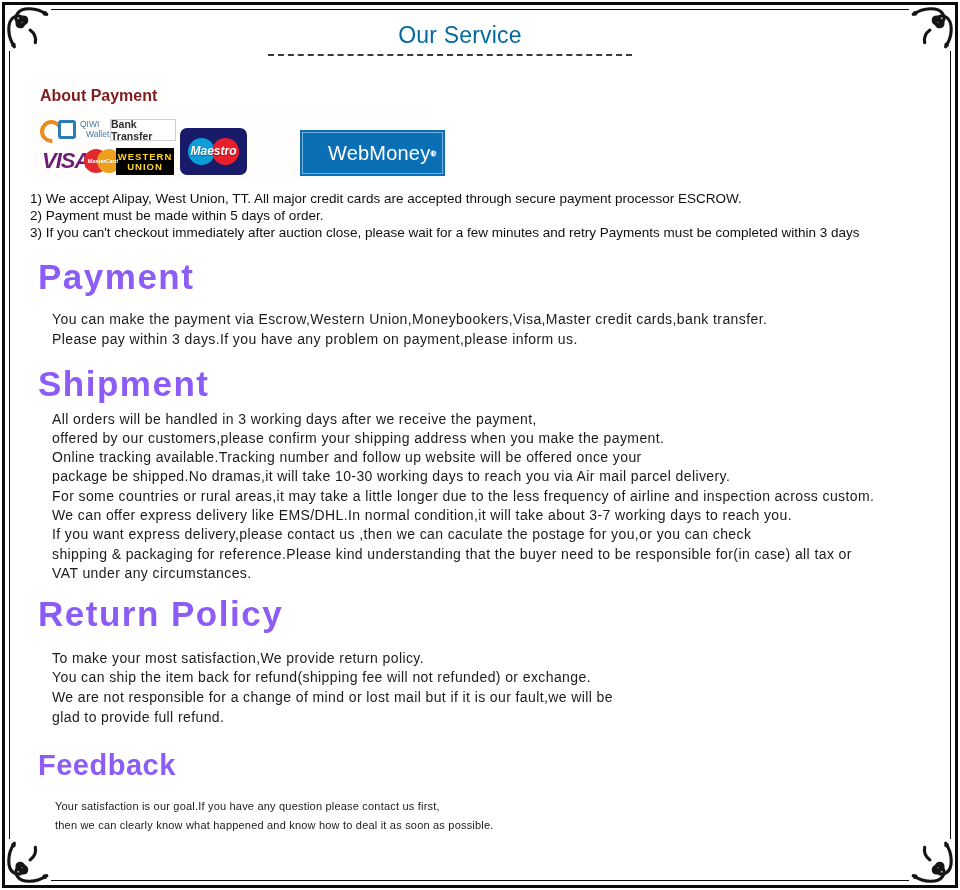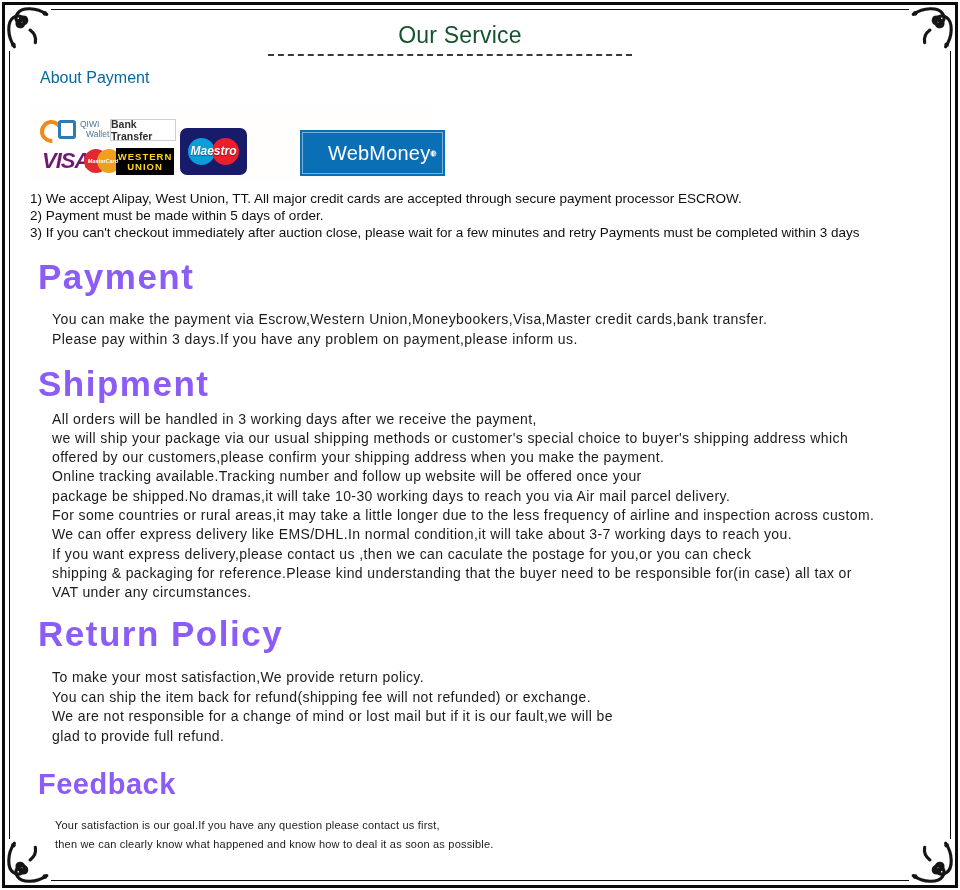--- a/index.html
+++ b/index.html
@@ -11,23 +11,23 @@
   .frame-outer{position:absolute;inset:2px;border:3px solid #0b0b0b;pointer-events:none;}
   .frame-inner{position:absolute;inset:9px;border:1px solid #0b0b0b;pointer-events:none;}
   .corner{position:absolute;width:46px;height:46px;background:#fff;z-index:3;}
   .corner svg{width:100%;height:100%;display:block;}
   .corner.tl{top:5px;left:5px;}
   .corner.tr{top:5px;right:5px;transform:scaleX(-1);}
   .corner.bl{bottom:5px;left:5px;transform:scaleY(-1);}
   .corner.br{bottom:5px;right:5px;transform:scale(-1,-1);}
 
   .title{position:absolute;top:22px;left:0;width:920px;text-align:center;
-    font-size:23px;color:#14532d;letter-spacing:.2px;}
+    font-size:23px;color:#0369a1;letter-spacing:.2px;}
   .dash-divider{position:absolute;top:54px;left:268px;width:364px;border-bottom:2px dashed #3a3a3a;}
-  .about-heading{position:absolute;top:69px;left:40px;font-size:16px;color:#0369a1;}
+  .about-heading{position:absolute;top:87px;left:40px;font-size:16px;color:#7f1d1d;font-weight:bold;}
 
   
   .payicons{position:absolute;top:104px;left:30px;width:402px;height:78px;background:#fffefd;}
   .qiwi{position:absolute;left:8px;top:12px;width:76px;height:30px;}
   .qiwi-arc{position:absolute;left:2px;top:4px;width:15px;height:15px;border:4px solid #ef8a1d;
     border-radius:50%;border-right-color:transparent;transform:rotate(40deg);}
   .qiwi-wallet{position:absolute;left:20px;top:4px;width:12px;height:13px;border:3px solid #2b7bb4;
     border-radius:3px;background:#fff;}
   .qiwi-text{position:absolute;left:42px;top:3px;font-size:8.5px;line-height:10px;color:#44789d;}
   .qiwi-text .l2{padding-left:6px;}
@@ -183,21 +183,20 @@
 
     <div class="sec-h h-payment">Payment</div>
     <div class="par p-payment">
       <div>You can make the payment via Escrow,Western Union,Moneybookers,Visa,Master credit cards,bank transfer.</div>
       <div>Please pay within 3 days.If you have any problem on payment,please inform us.</div>
     </div>
 
     <div class="sec-h h-shipment">Shipment</div>
     <div class="par p-shipment">
       <div>All orders will be handled in 3 working days after we receive the payment,</div>
-      <div>we will ship your package via our usual shipping methods or customer's special choice to buyer's shipping address which</div>
       <div>offered by our customers,please confirm your shipping address when you make the payment.</div>
       <div>Online tracking available.Tracking number and follow up website will be offered once your</div>
       <div>package be shipped.No dramas,it will take 10-30 working days to reach you via Air mail parcel delivery.</div>
       <div>For some countries or rural areas,it may take a little longer due to the less frequency of airline and inspection across custom.</div>
       <div>We can offer express delivery like EMS/DHL.In normal condition,it will take about 3-7 working days to reach you.</div>
       <div>If you want express delivery,please contact us ,then we can caculate the postage for you,or you can check</div>
       <div>shipping &amp; packaging for reference.Please kind understanding that the buyer need to be responsible for(in case) all tax or</div>
       <div>VAT under any circumstances.</div>
     </div>
 

